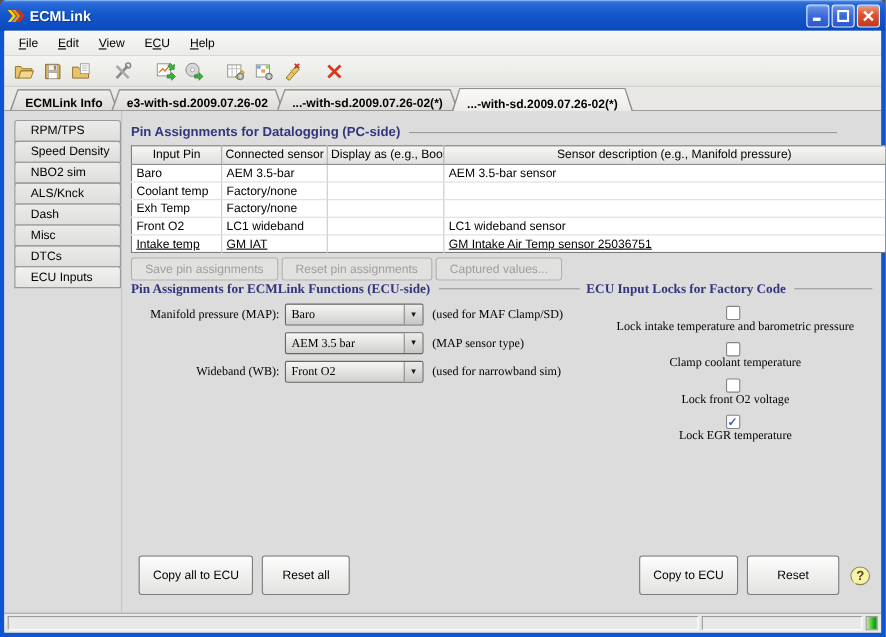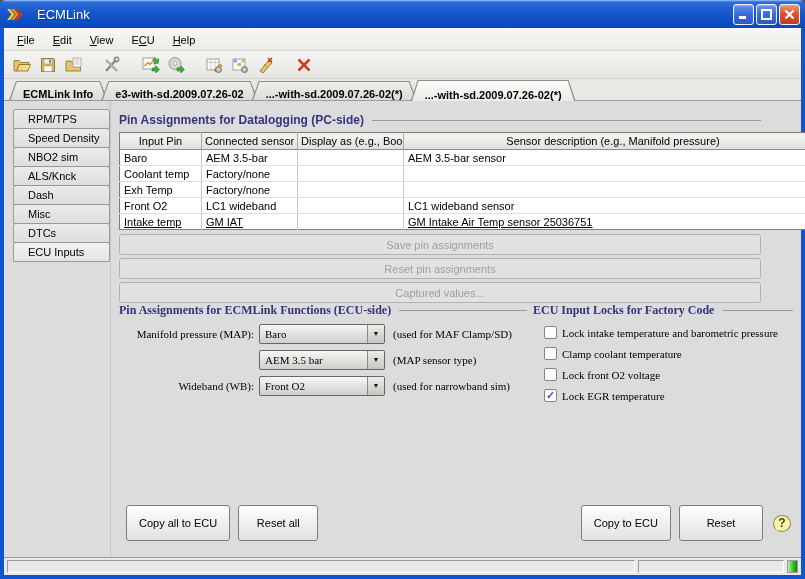--- a/index.html
+++ b/index.html
@@ -4,21 +4,21 @@
 <style>
   html,body{margin:0;padding:0;background:#555;}
   *{box-sizing:border-box;}
   .window{width:805px;height:579px;background:#0f55d2;display:flex;flex-direction:column;
     font-family:"Liberation Sans","DejaVu Sans",sans-serif;font-size:11px;color:#000;
     border-radius:6px 6px 0 0;overflow:hidden;position:relative;}
   
   .titlebar{height:28px;flex:0 0 28px;display:flex;align-items:center;padding:0 5px 0 6px;
     background:linear-gradient(180deg,#5a96ec 0%,#2a6ad8 10%,#1558cc 45%,#0c4dc2 85%,#0a49ba 100%);
     box-shadow:inset 0 1px 0 #7fb0f4;}
-  .title-text{color:#fff;font-weight:normal;font-size:13px;margin-left:14px;text-shadow:1px 1px 1px #0a3a90;flex:1;}
+  .title-text{color:#fff;font-weight:bold;font-size:13px;margin-left:4px;text-shadow:1px 1px 1px #0a3a90;flex:1;}
   .win-btns{display:flex;gap:2px;}
   .wbtn{width:21px;height:21px;border:1px solid #e8f0fc;border-radius:3px;display:flex;align-items:center;justify-content:center;
     background:linear-gradient(180deg,#6a94e8 0%,#3a6ad8 50%,#2a58c8 100%);box-shadow:inset 0 1px 1px #9ab8f0;}
   .wbtn.close{background:linear-gradient(180deg,#f09a78 0%,#e0512c 45%,#c23a18 100%);}
   .wbtn svg{display:block;}
   
   .bodywrap{flex:1;margin:0 4px 4px;background:#ececec;display:flex;flex-direction:column;min-height:0;}
   .menubar{height:23px;flex:0 0 23px;display:flex;align-items:center;padding-left:4px;
     background:linear-gradient(180deg,#f7f7f5,#ebebe8);border-top:1px solid #f8fbff;border-bottom:1px solid #d8d8d4;}
   .menu-item{padding:3px 9px;cursor:default;}
@@ -55,35 +55,35 @@
     border-right:1px solid #a8a8a8;border-bottom:1px solid #8e8e8e;white-space:nowrap;overflow:hidden;}
   table.pins td{padding:1px 4px;height:16px;border-right:1px solid #c9c9c9;border-bottom:1px solid #dedede;
     white-space:nowrap;overflow:hidden;}
   table.pins th:last-child,table.pins td:last-child{border-right:none;}
   table.pins tr:last-child td{border-bottom:none;text-decoration:underline;}
   .col-pin{width:82px;}.col-sensor{width:96px;}.col-display{width:106px;}
   
   .btn{height:36px;padding:0 12px;background:linear-gradient(180deg,#fdfdfd,#e2e2e0);
     border:1px solid #7d7d7d;border-radius:3px;font-family:inherit;font-size:11px;color:#000;cursor:default;}
   .btn.disabled{color:#9e9e9e;background:#e1e1df;border-color:#b2b2b0;}
-  .pin-btn-row{display:flex;gap:3px;margin-top:4px;flex-direction:column;}
+  .pin-btn-row{display:flex;gap:3px;margin-top:4px;}
   .pin-btn-row .btn{height:21px;}
   
   .lower{display:flex;margin-top:0;font-family:Liberation Serif, serif;}
   .fn-group{width:408px;flex:0 0 408px;}
   .fn-row{display:flex;align-items:center;margin-top:6px;}
   .fn-label{width:140px;text-align:right;padding-right:5px;white-space:nowrap;}
   .combo{width:126px;height:20px;border:1px solid #666;border-radius:2px;display:flex;align-items:center;
     background:linear-gradient(180deg,#f6f6f5,#cfcfcc);overflow:hidden;}
   .combo .val{flex:1;padding-left:5px;white-space:nowrap;}
   .combo .arrow{width:17px;align-self:stretch;border-left:1px solid #8a8a8a;display:flex;align-items:center;
     justify-content:center;font-size:7px;color:#111;background:linear-gradient(180deg,#ececea,#c6c6c3);}
   .fn-note{margin-left:8px;white-space:nowrap;}
   .locks-group{flex:1;margin-left:6px;min-width:0;}
-  .cb-row{display:flex;align-items:center;margin-top:8px;padding-left:11px;white-space:nowrap;}
+  .cb-row{display:flex;align-items:center;margin-top:8px;padding-left:11px;white-space:nowrap;flex-direction:column;}
   .cb{width:13px;height:13px;border:1px solid #848484;border-radius:2px;background:#fff;flex:0 0 13px;
     display:flex;align-items:center;justify-content:center;font-size:11px;font-weight:bold;color:#3a5fc8;margin-right:5px;}
   
   .footer{margin-top:auto;display:flex;align-items:center;padding:0 2px 16px 7px;}
   .footer .btn{min-width:80px;}
   .footer .gap{width:8px;}
   .footer .spacer{flex:1;}
   .help-bubble{width:18px;height:17px;margin-left:10px;background:#f8f4a6;border:1px solid #8a865a;
     border-radius:50%;display:flex;align-items:center;justify-content:center;font-weight:bold;color:#4a4520;
     position:relative;font-size:12px;}

